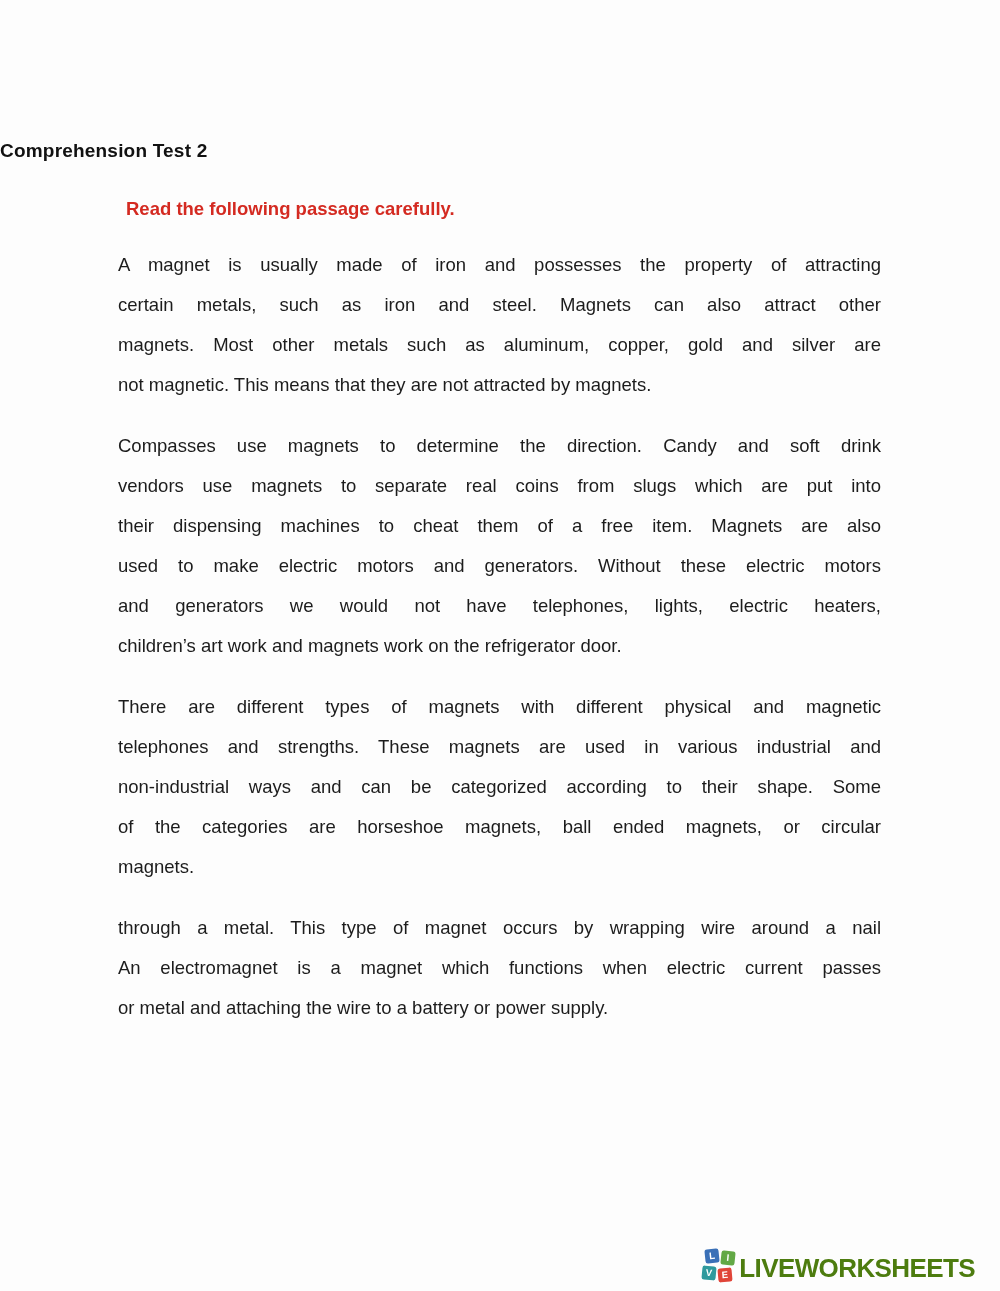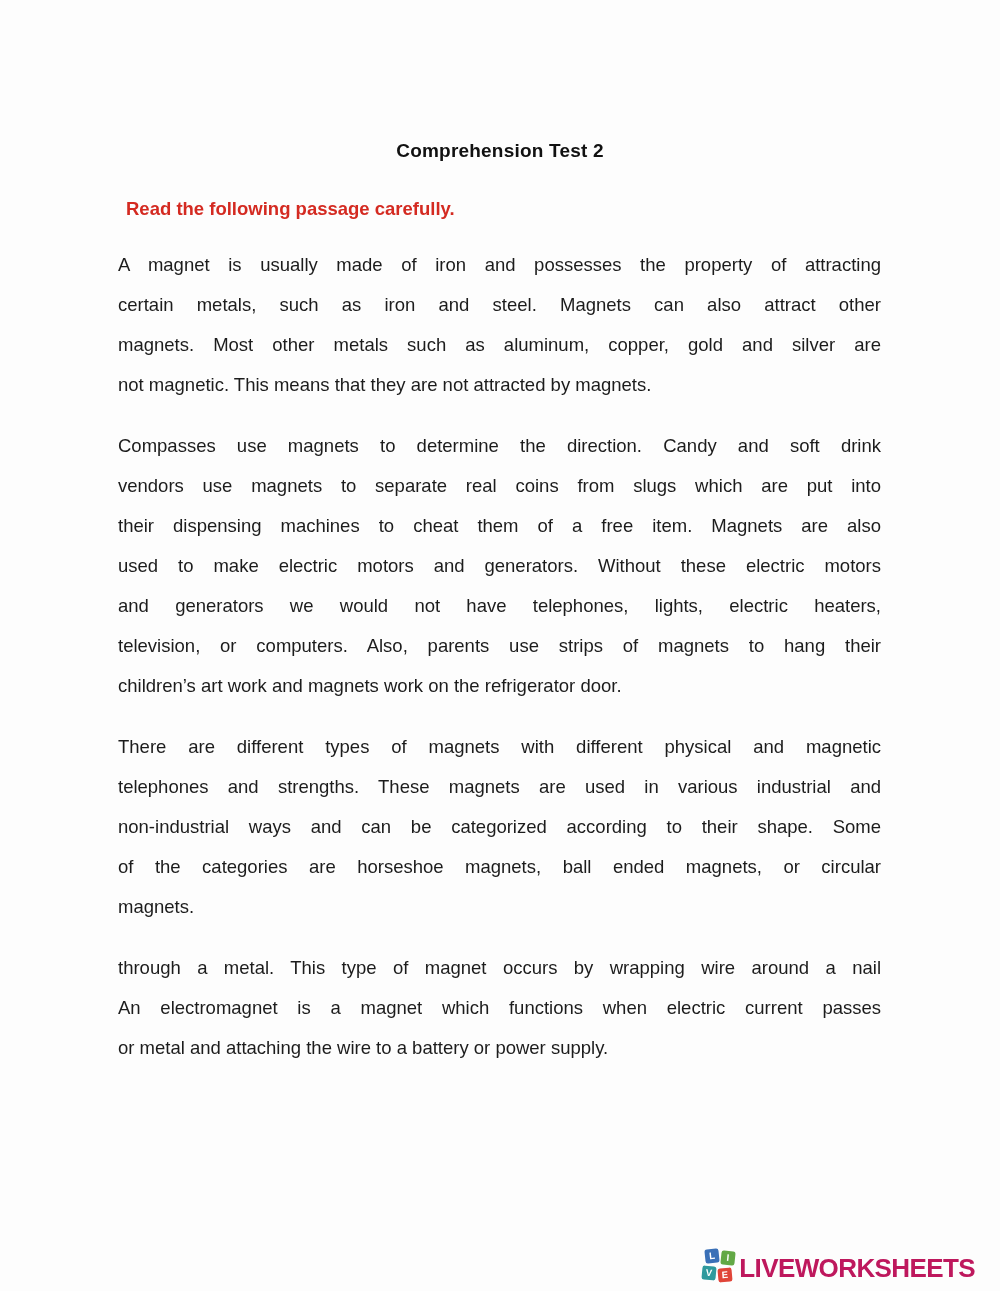--- a/index.html
+++ b/index.html
@@ -14,21 +14,21 @@
   }
   .page {
     position: absolute;
     inset: 0;
   }
   .title {
     position: absolute;
     top: 140px;
     left: 0;
     width: 1000px;
-    text-align: center;
+    text-align: left;
     font-size: 19px;
     font-weight: bold;
     color: #111111;
     letter-spacing: 0.2px;
   }
   .instruction {
     position: absolute;
     top: 198px;
     left: 126px;
     font-size: 18.5px;
@@ -107,21 +107,20 @@
         <div class="line">certain metals, such as iron and steel. Magnets can also attract  other</div>
         <div class="line">magnets. Most other metals such as aluminum, copper, gold and silver are</div>
         <div class="line last">not magnetic. This means that they are not attracted by magnets.</div>
       </div>
       <div class="paragraph">
         <div class="line">Compasses use magnets to determine the direction. Candy and soft drink</div>
         <div class="line">vendors use magnets to separate real coins from slugs which are put into</div>
         <div class="line">their dispensing machines to cheat them of a free item. Magnets are also</div>
         <div class="line">used to make electric motors and generators. Without these electric motors</div>
         <div class="line">and generators we would not have telephones, lights, electric heaters,</div>
-        <div class="line">television, or computers. Also, parents use strips of magnets to hang their</div>
         <div class="line last"><span>children’s </span><b>art</b><span> work and magnets work on the refrigerator door.</span></div>
       </div>
       <div class="paragraph">
         <div class="line">There are different types of magnets with different physical and magnetic</div>
         <div class="line">telephones and strengths. These magnets are used in various industrial and</div>
         <div class="line">non-industrial ways and can be categorized according to their shape. Some</div>
         <div class="line">of the categories are horseshoe magnets, ball ended magnets, or circular</div>
         <div class="line last">magnets.</div>
       </div>
       <div class="paragraph">
@@ -131,16 +130,16 @@
       </div>
     </div>
 
   <div class="logo">
     <div class="logo-tiles">
         <div class="tile" style="background: rgb(58, 112, 183);">L</div>
         <div class="tile" style="background: rgb(98, 168, 69);">I</div>
         <div class="tile" style="background: rgb(47, 154, 157);">V</div>
         <div class="tile" style="background: rgb(224, 68, 56);">E</div>
       </div>
-    <div class="logo-text" style="color: #be185d; text-align: right;">LIVEWORKSHEETS</div>
+    <div class="logo-text" style="color: #4d7c0f; text-align: right;">LIVEWORKSHEETS</div>
   </div>
 
 </div>
 
 </body></html>

